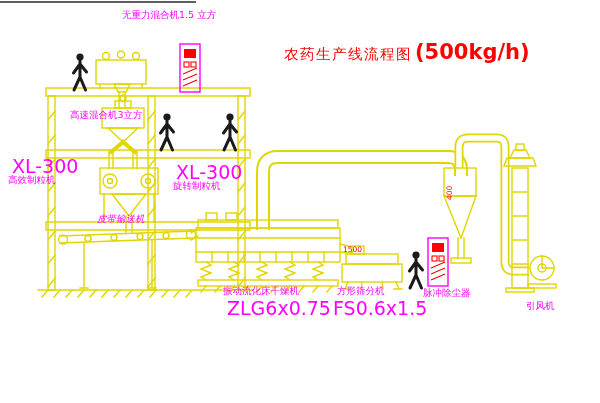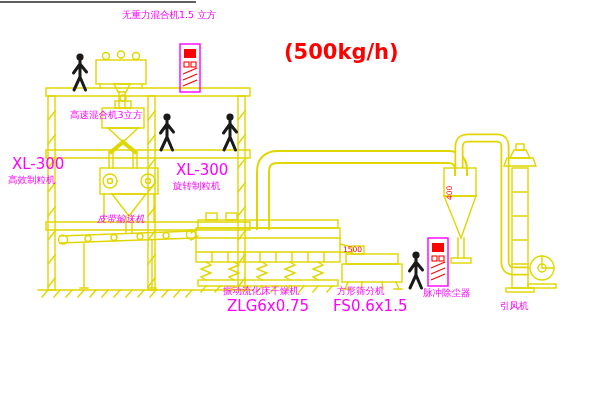--- a/index.html
+++ b/index.html
@@ -15,21 +15,21 @@
   .ylw { stroke:var(--line-art,#e0d600); fill:none; stroke-width:4; }
   .duct-o { stroke:var(--line-art,#e0d600); fill:none; }
   .duct-i { stroke:var(--background,#fff); fill:none; }
   .mg  { stroke:var(--label-magenta,#ff00ff); fill:none; stroke-width:1.4; }
   .rdF { fill:var(--dim-red,#ff0000); stroke:none; }
   .rdL { stroke:var(--dim-red,#ff0000); fill:none; stroke-width:1.1; }
   .pf  { stroke:var(--figure-black,#1a1a1a); fill:none; stroke-width:3; stroke-linecap:round; }
   .ph  { fill:var(--figure-black,#1a1a1a); stroke:none; }
   .dim { fill:var(--dim-red,#ff0000); font-size:7.5px; font-family:"DejaVu Sans",sans-serif; }
   .lbl    { position:absolute; color:var(--label-magenta,#ff00ff); font-size:9.5px; line-height:1.15; white-space:nowrap; }
-  .lbl-lg { position:absolute; color:var(--label-magenta,#ff00ff); font-size:15px; line-height:1.1; white-space:nowrap; }
+  .lbl-lg { position:absolute; color:var(--label-magenta,#ff00ff); font-size:19px; line-height:1.1; white-space:nowrap; }
   .title-row { position:absolute; left:284px; top:40px; display:flex; align-items:baseline; gap:3px; color:var(--title-red,#ff0000); }
   .title-cn  { font-size:14.5px; letter-spacing:1.5px; }
   .title-cap { font-size:21px;font-weight:bold; }
 </style>
 </head>
 <body>
 
 <div class="stage">
 
   <svg class="art" width="600" height="403" viewBox="0 0 600 403">
@@ -172,20 +172,21 @@
     <text class="dim" transform="translate(452,200) rotate(-90)">400</text>
     <text class="dim" x="343" y="252">1500</text>
 
     <use href="#person" transform="translate(80,90)"></use>
     <use href="#person" transform="translate(167,150)"></use>
     <use href="#person" transform="translate(230,150)"></use>
     <use href="#person" transform="translate(416,288)"></use>
   </svg>
 
   <div class="title-row">
+    <span class="title-cn">农药生产线流程图</span>
     <span class="title-cap">(500kg/h)</span>
   </div>
 
   <div class="lbl" style="left:84px; top:10px;margin-left:38px;">无重力混合机1.5 立方</div>
   <div class="lbl" style="left:70px; top:110px;">高速混合机3立方</div>
 
   <div class="lbl-lg" style="left:12px; top:156px;">XL-300</div>
   <div class="lbl" style="left:8px;  top:175px;">高效制粒机</div>
 
   <div class="lbl-lg" style="left:176px; top:162px;">XL-300</div>
@@ -193,15 +194,15 @@
 
   <div class="lbl" style="left:97px; top:214px;font-style:italic;">皮带输送机</div>
 
   <div class="lbl" style="left:217px; top:286px;margin-left:6px;">振动流化床干燥机</div>
   <div class="lbl-lg" style="left:227px; top:298px;">ZLG6x0.75</div>
 
   <div class="lbl" style="left:337px; top:286px;">方形筛分机</div>
   <div class="lbl-lg" style="left:333px; top:298px;">FS0.6x1.5</div>
 
   <div class="lbl" style="left:423px; top:288px;">脉冲除尘器</div>
-  <div class="lbl" style="left:500px; top:301px;">引风机</div>
+  <div class="lbl" style="left:526px; top:301px;">引风机</div>
 
 </div>
 
 </body></html>

